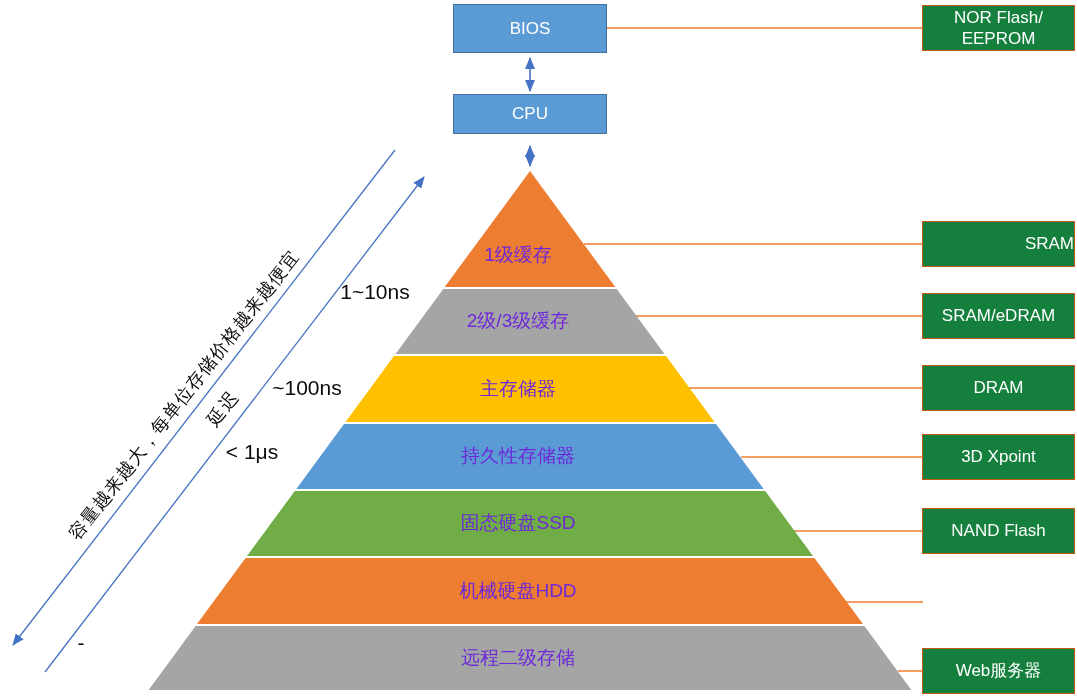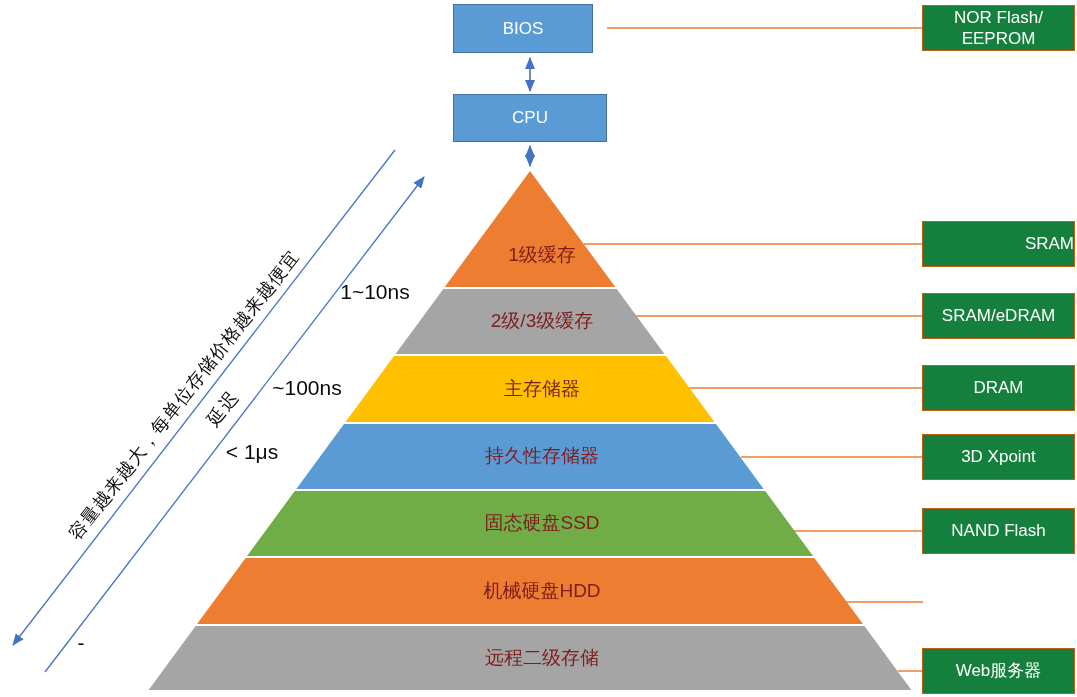--- a/index.html
+++ b/index.html
@@ -17,22 +17,22 @@
     box-sizing:border-box;color:#fff;font-size:17px;text-align:center;
   }
   .blue-box{background:#5B9BD5;border:1.5px solid #41719C;}
   .tech-box{
     position:absolute;left:922px;width:153px;height:46px;box-sizing:border-box;
     background:#15803d;border:1.5px solid #C55A11;color:#fff;font-size:17px;
     display:flex;flex-direction:column;align-items:center;justify-content:center;
     text-align:center;line-height:1.25;
   }
   .band-label{
-    position:absolute;left:342px;width:400px;height:26px;text-align:center;
-    font-size:19px;color:#7f1d1d;line-height:26px;
+    position:absolute;left:318px;width:400px;height:26px;text-align:center;
+    font-size:19px;color:#6d28d9;line-height:26px;
   }
   .tick-label{
     position:absolute;width:160px;height:24px;text-align:center;
     font-size:21px;color:#0b0b0b;line-height:24px;
   }
   .rot-label{
     position:absolute;text-align:center;font-size:18px;color:#0b0b0b;
     transform:rotate(-52deg);line-height:26px;white-space:nowrap;
   }
   #capacity-text{left:-26px;top:382px;width:420px;height:26px;letter-spacing:1px;}
@@ -67,24 +67,24 @@
 
     <polygon points="530,171 615.3,287 444.7,287" fill="#ED7D31"></polygon>
     <polygon points="443.3,289 616.7,289 664.5,354 395.5,354" fill="#A5A5A5"></polygon>
     <polygon points="394,356 666,356 714.5,422 345.5,422" fill="#FFC000"></polygon>
     <polygon points="344,424 716,424 763.7,489 296.3,489" fill="#5B9BD5"></polygon>
     <polygon points="294.8,491 765.2,491 813,556 247,556" fill="#70AD47"></polygon>
     <polygon points="245.6,558 814.4,558 863,624 197,624" fill="#ED7D31"></polygon>
     <polygon points="195.6,626 864.4,626 911.4,690 148.6,690" fill="#A5A5A5"></polygon>
   </svg>
 
-  <div class="node-box blue-box" style="left:453px;top:4px;width:140px;height:49px;">
+  <div class="node-box blue-box" style="left:453px;top:4px;width:154px;height:49px;">
     <span>BIOS</span>
   </div>
-  <div class="node-box blue-box" style="left:453px;top:94px;width:154px;height:48px;">
+  <div class="node-box blue-box" style="left:453px;top:94px;width:154px;height:40px;">
     <span>CPU</span>
   </div>
 
   <div class="band-label" style="top:242px;">1级缓存</div>
   <div class="band-label" style="top:308px;">2级/3级缓存</div>
   <div class="band-label" style="top:376px;">主存储器</div>
   <div class="band-label" style="top:443px;">持久性存储器</div>
   <div class="band-label" style="top:510px;">固态硬盘SSD</div>
   <div class="band-label" style="top:578px;">机械硬盘HDD</div>
   <div class="band-label" style="top:645px;">远程二级存储</div>

